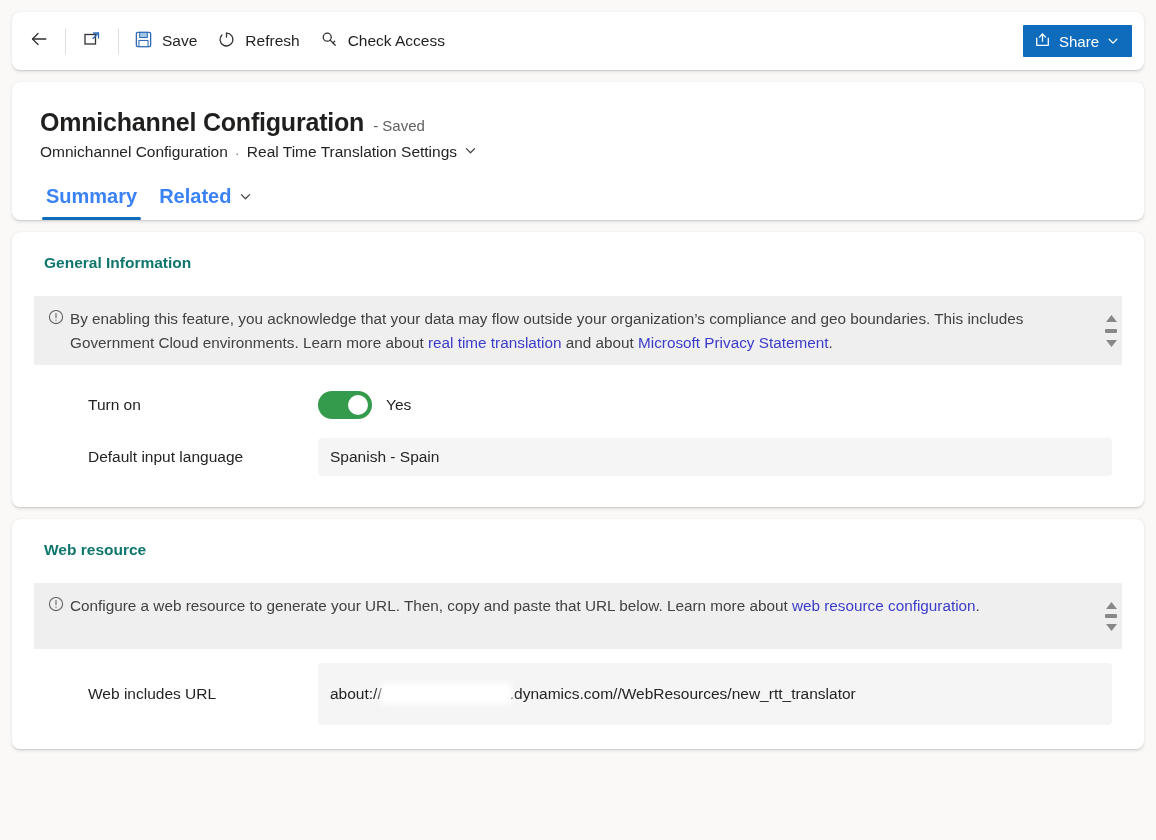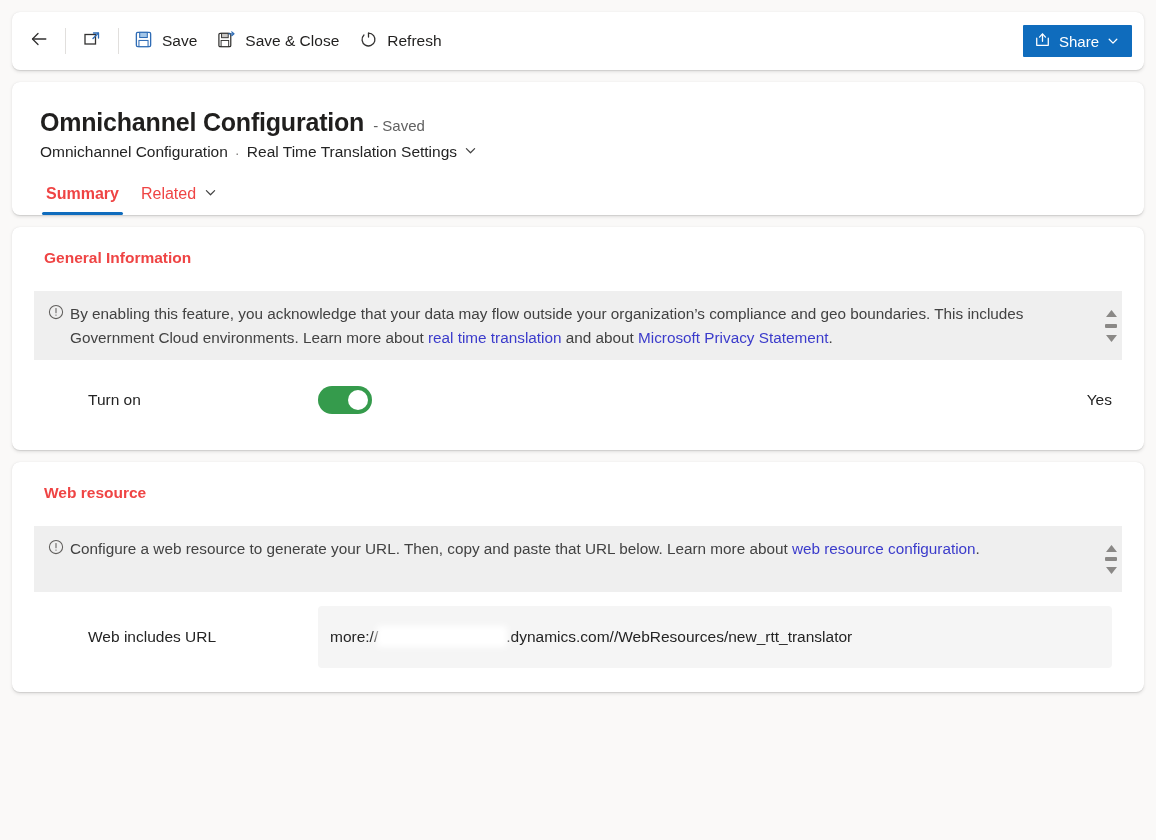--- a/index.html
+++ b/index.html
@@ -57,33 +57,33 @@
   .hdr-saved { font-size: 15px; color: #616161; }
   .breadcrumb {
     display: flex; align-items: center; gap: 7px;
     margin-top: 6px; font-size: 15.5px; color: #242424;
   }
   .bc-dot { color: #8a8886; font-size: 15px; }
   .bc-link { cursor: pointer; }
   .tabs { display: flex; align-items: flex-end; gap: 10px; margin-top: 20px; }
   .tab {
     position: relative; padding: 4px 6px 12px 6px;
-    font-size: 16px; color: #ef4444; cursor: pointer; white-space: nowrap;
+    font-size: 20px; color: #3b82f6; cursor: pointer; white-space: nowrap;
   }
   .tab.active { font-weight: bold; }
   .tab.active::after {
     content: ""; position: absolute; left: 2px; right: 2px; bottom: 0;
     height: 3px; background: #0f6cbd; border-radius: 2px;
   }
-  .tab-with-chev { display: flex; align-items: center; gap: 8px; }
+  .tab-with-chev { display: flex; align-items: center; gap: 8px; font-weight: bold; }
 
   
   .section { padding: 22px 22px 24px 22px; }
   .section-title {
-    font-size: 15.5px; font-weight: bold; color: #ef4444;
+    font-size: 15.5px; font-weight: bold; color: #0f766e;
     padding: 0 10px; margin-bottom: 24px;
   }
 
   
   .notice {
     display: flex; align-items: stretch;
     background: #efefef;
     padding: 11px 0 11px 14px;
     margin-bottom: 14px;
   }
@@ -102,21 +102,21 @@
   .nscroll-thumb { width: 12px; height: 4px; background: #8a8886; border-radius: 1px; }
 
   
   .field-row { display: flex; align-items: center; padding: 0 10px; min-height: 52px; }
   .field-label {
     width: 230px; flex: none;
     font-size: 15.5px; color: #242424; margin-left: 44px;
   }
   .field-ctl { flex: 1 1 auto; }
 
-  .toggle-wrap { display: flex; align-items: center; gap: 14px; justify-content: space-between; }
+  .toggle-wrap { display: flex; align-items: center; gap: 14px; }
   .toggle {
     width: 54px; height: 28px; border-radius: 14px;
     background: #359b4c; position: relative; cursor: pointer; flex: none;
   }
   .toggle-knob {
     position: absolute; top: 4px; right: 4px;
     width: 20px; height: 20px; border-radius: 50%; background: #ffffff;
   }
   .toggle-text { font-size: 15.5px; color: #242424; }
 
@@ -170,43 +170,41 @@
       <span>
         <svg width="19" height="19" viewBox="0 0 20 20">
             <rect x="2.5" y="2.5" width="15" height="15" rx="1.4" fill="none" stroke="#2f6cb5" stroke-width="1.4"></rect>
             <rect x="6" y="2.5" width="8" height="5.4" fill="#a3c6e8" stroke="#2f6cb5" stroke-width="1.1"></rect>
             <rect x="5.2" y="11" width="9.6" height="6.5" fill="#fff" stroke="#2f6cb5" stroke-width="1.1"></rect>
           </svg>
       </span>
       <span>Save</span>
     </button>
 
-    <button class="cmd-btn">
-      <span>
-        <svg width="19" height="19" viewBox="0 0 20 20">
-            <rect x="2" y="3.5" width="12.5" height="14" rx="1.3" fill="none" stroke="#323130" stroke-width="1.3"></rect>
-            <rect x="4.8" y="3.5" width="7" height="4.6" fill="#c8c6c4" stroke="#323130" stroke-width="1"></rect>
-            <rect x="4.3" y="11" width="8" height="6.5" fill="#fff" stroke="#323130" stroke-width="1"></rect>
-            <path d="M12.5 4h5" stroke="#2f6cb5" stroke-width="1.3" stroke-linecap="round"></path>
-            <path d="M15.5 2 17.8 4l-2.3 2" fill="none" stroke="#2f6cb5" stroke-width="1.3" stroke-linecap="round" stroke-linejoin="round"></path>
-          </svg>
-      </span>
-      <span>Save &amp; Close</span>
-    </button>
 
     <button class="cmd-btn">
       <span>
         <svg width="19" height="19" viewBox="0 0 20 20">
             <path d="M10 3.2a6.8 6.8 0 1 1-4.8 2" fill="none" stroke="#323130" stroke-width="1.35" stroke-linecap="round"></path>
             <path d="M10 3.2V7.4" stroke="#323130" stroke-width="1.35" stroke-linecap="round"></path>
           </svg>
       </span>
       <span>Refresh</span>
     </button>
 
+    <button class="cmd-btn">
+      <span>
+        <svg width="19" height="19" viewBox="0 0 20 20">
+            <circle cx="7.6" cy="7.6" r="4.2" fill="none" stroke="#323130" stroke-width="1.35"></circle>
+            <path d="M10.7 10.7 16 16" stroke="#323130" stroke-width="1.35" stroke-linecap="round"></path>
+            <path d="M13.6 13.6 15.4 11.8" stroke="#323130" stroke-width="1.35" stroke-linecap="round"></path>
+          </svg>
+      </span>
+      <span>Check Access</span>
+    </button>
 
     <div class="spacer"></div>
 
     <button class="share-btn">
       <span>
         <svg width="17" height="17" viewBox="0 0 20 20">
             <path d="M3.2 8.5v8.3h13.6V8.5" fill="none" stroke="#fff" stroke-width="1.5" stroke-linecap="round" stroke-linejoin="round"></path>
             <path d="M6.5 7.2 10 3.4l3.5 3.8" fill="none" stroke="#fff" stroke-width="1.5" stroke-linecap="round" stroke-linejoin="round"></path>
             <path d="M10 3.8v8.4" stroke="#fff" stroke-width="1.5" stroke-linecap="round"></path>
           </svg>
@@ -289,20 +287,26 @@
         <div class="field-ctl">
           <div class="toggle-wrap">
             <div class="toggle">
               <div class="toggle-knob"></div>
             </div>
             <span class="toggle-text">Yes</span>
           </div>
         </div>
       </div>
 
+      <div class="field-row">
+        <div class="field-label">Default input language</div>
+        <div class="field-ctl">
+          <div class="input-flat">Spanish - Spain</div>
+        </div>
+      </div>
 
     </div>
   </div>
 
   <div class="card">
     <div class="section">
 
       <div class="section-title">Web resource</div>
 
       <div class="notice">
@@ -326,21 +330,21 @@
                 <path d="M6.5 8 1 1h11z" fill="#8a8886"></path>
               </svg>
           </span>
         </div>
       </div>
 
       <div class="field-row">
         <div class="field-label">Web includes URL</div>
         <div class="field-ctl">
           <div class="input-flat input-tall">
-            <span class="url-text"><span>more://</span><span class="redact"></span><span>.dynamics.com//WebResources/new_rtt_translator</span></span>
+            <span class="url-text"><span>about://</span><span class="redact"></span><span>.dynamics.com//WebResources/new_rtt_translator</span></span>
           </div>
         </div>
       </div>
 
     </div>
   </div>
 
 </div>
 
 </body></html>

